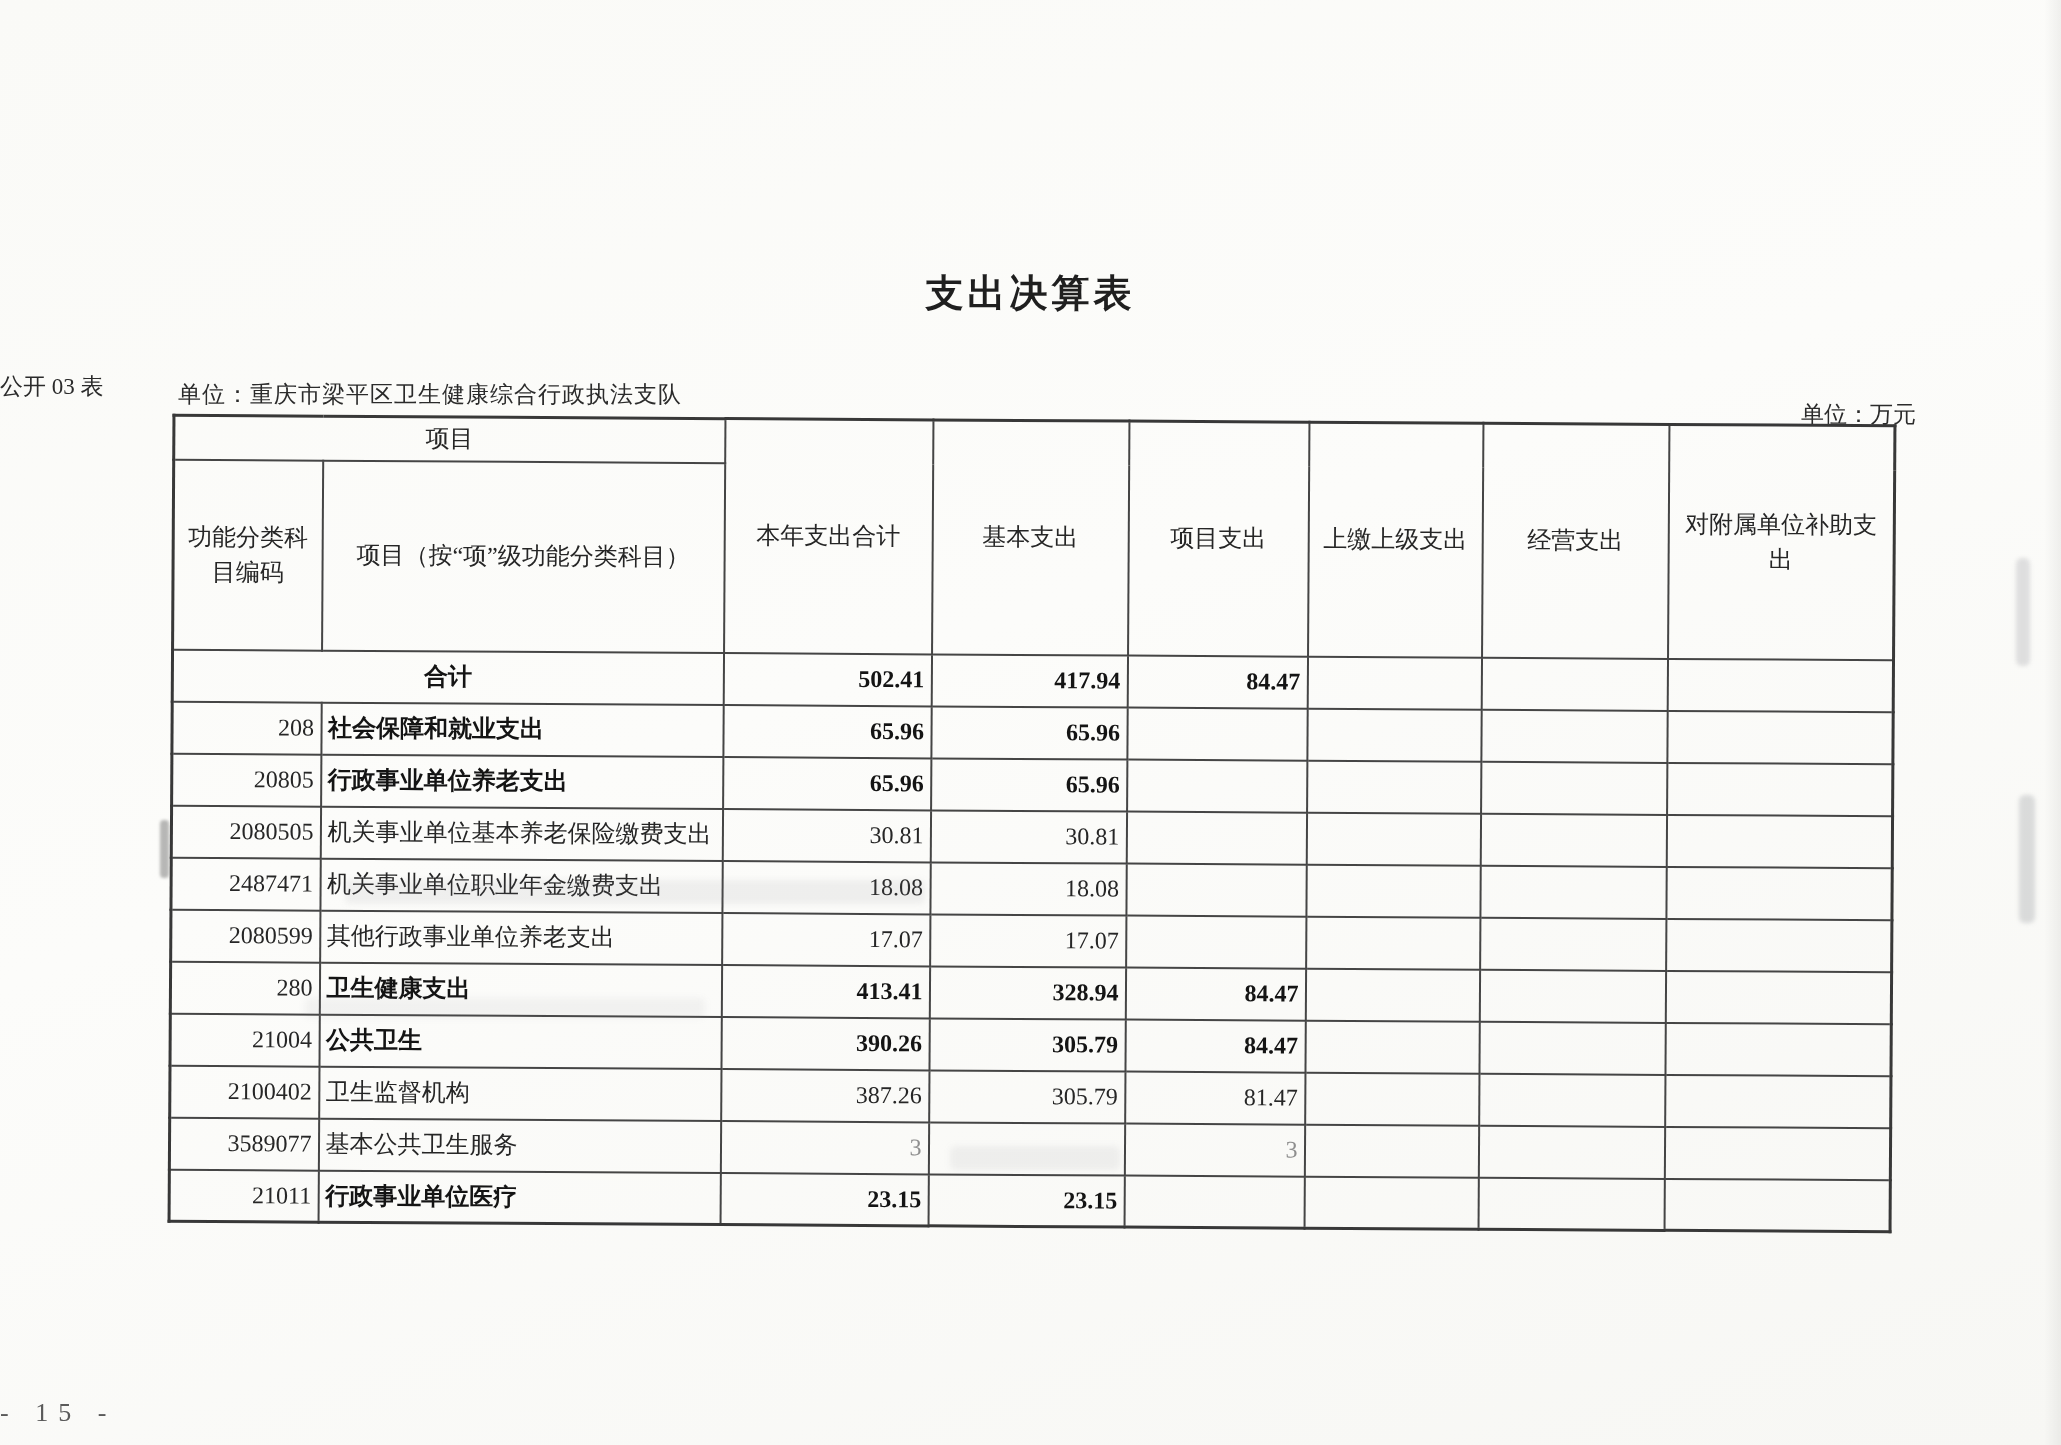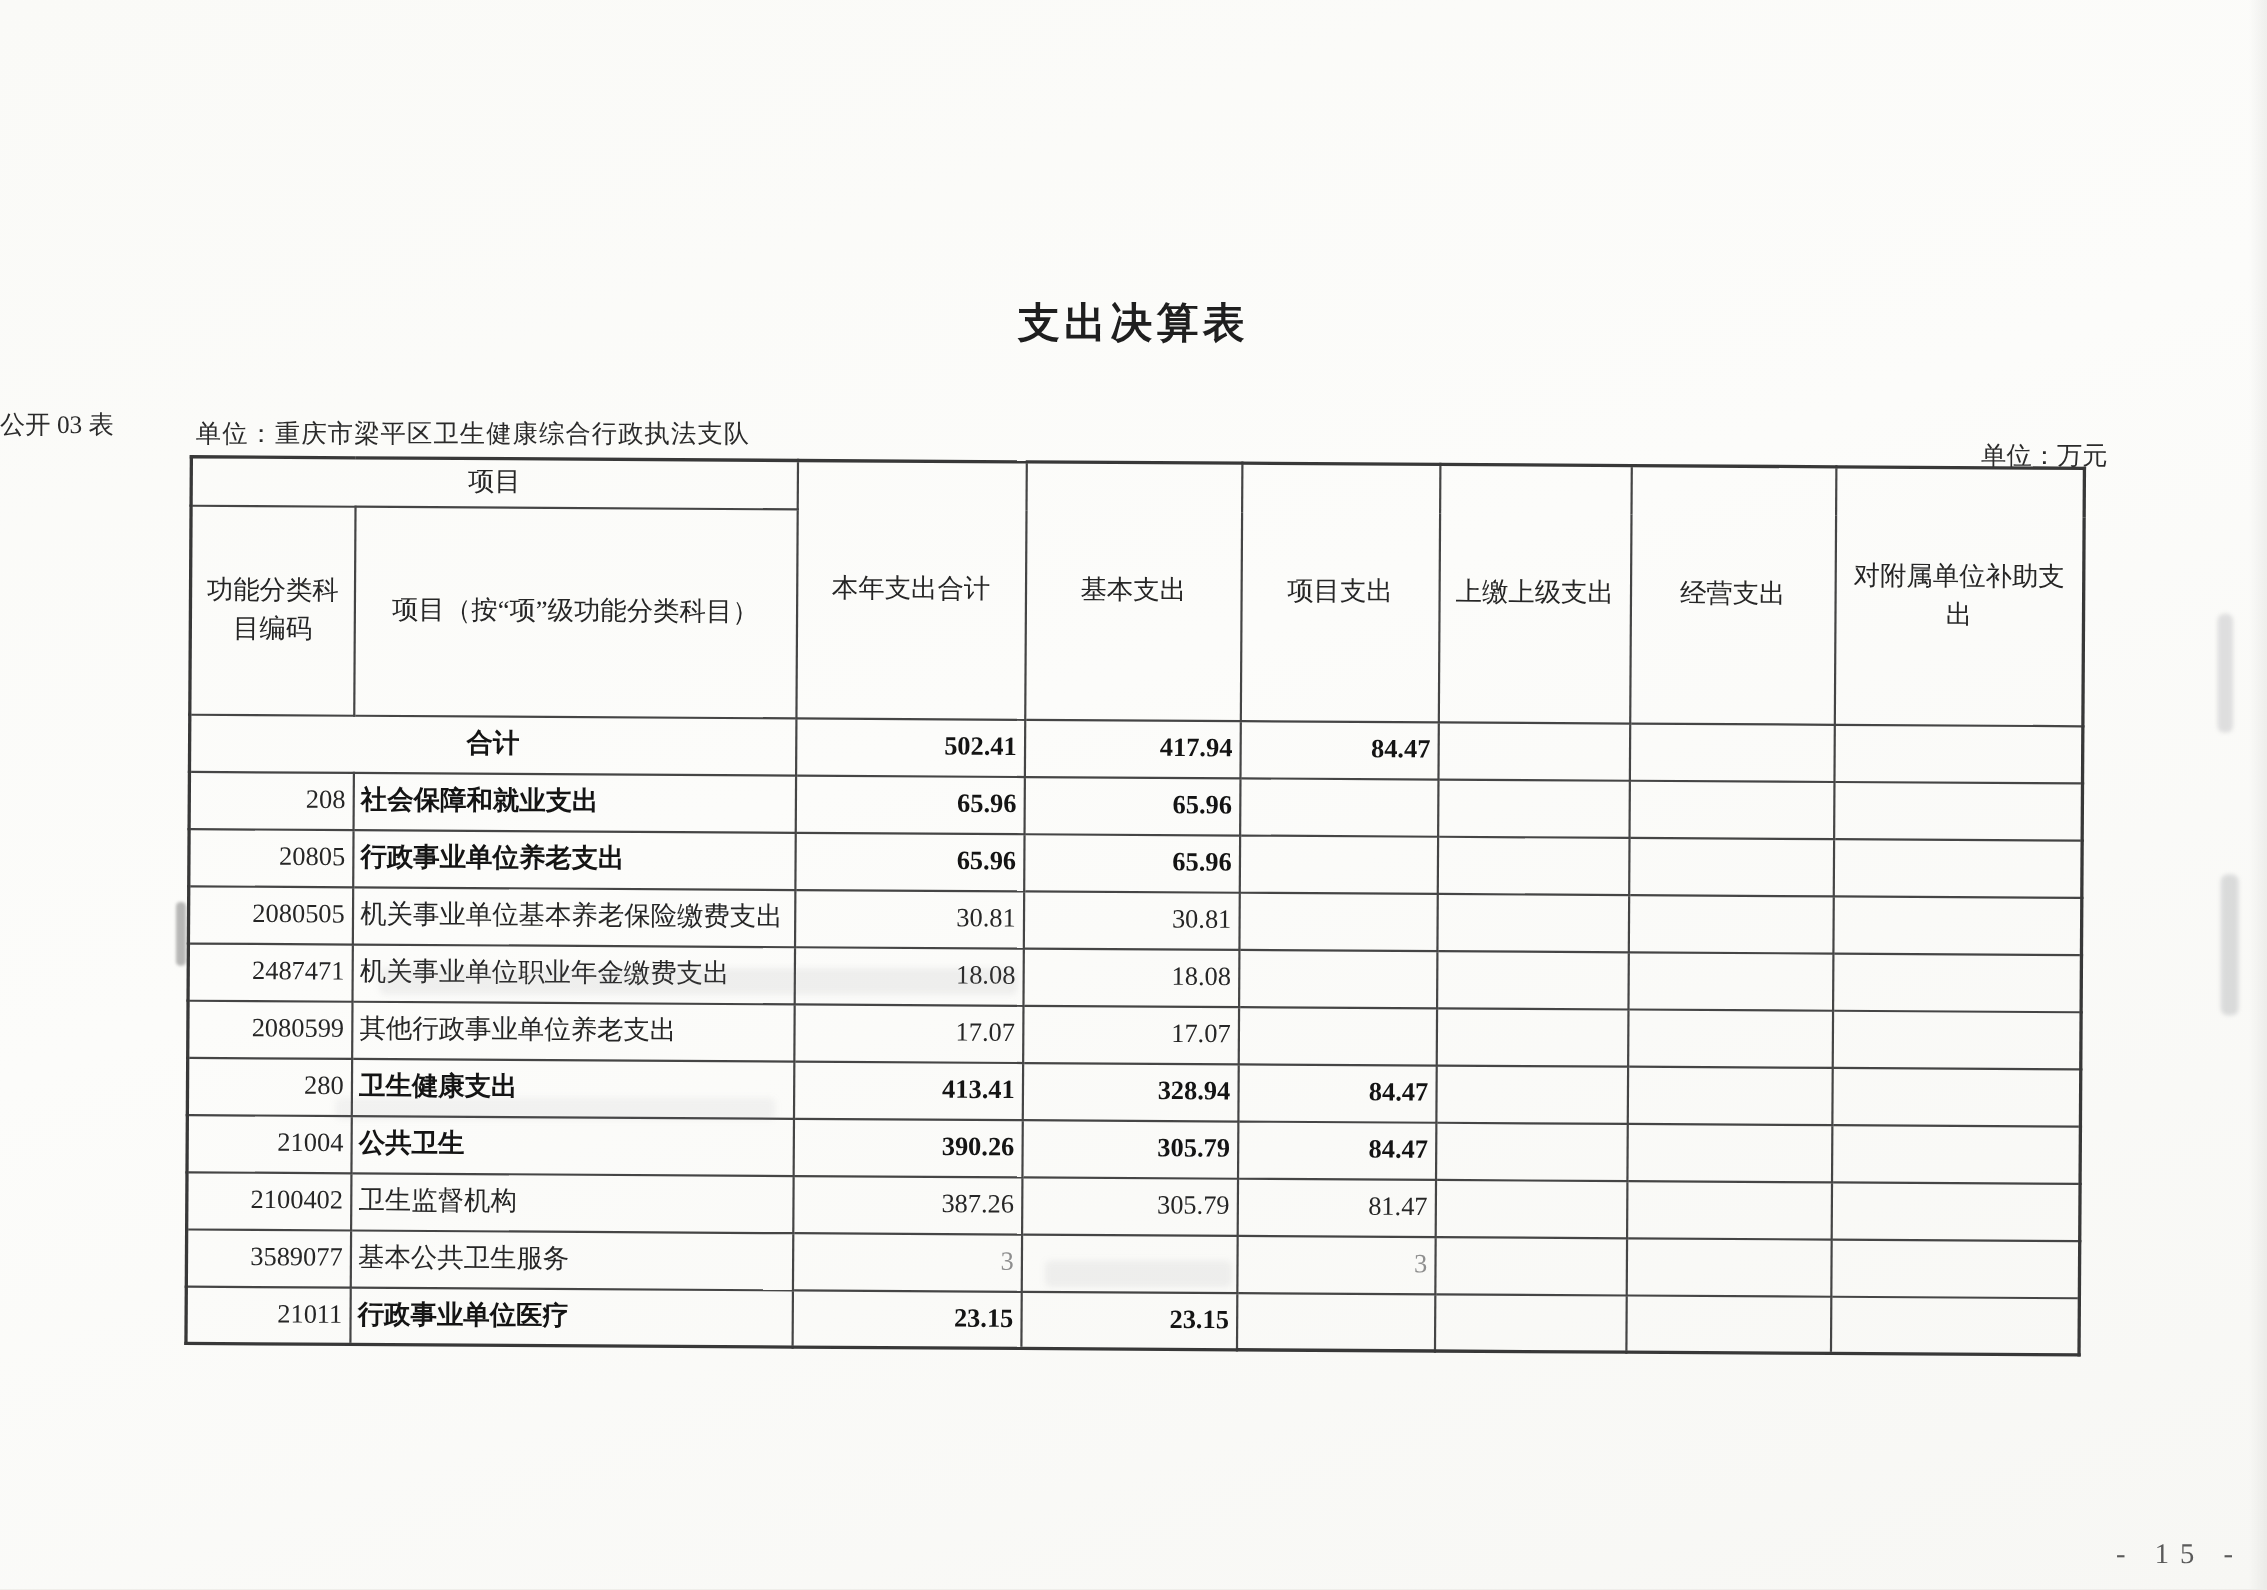--- a/index.html
+++ b/index.html
@@ -67,21 +67,21 @@
     background:rgba(125,125,135,0.10);filter:blur(3px);border-radius:5px;}
   .ghost-b{left:305px;top:998px;width:400px;height:20px;
     background:rgba(125,125,135,0.08);filter:blur(3px);border-radius:5px;}
   .ghost-c{left:950px;top:1146px;width:170px;height:24px;
     background:rgba(125,125,135,0.09);filter:blur(3px);border-radius:5px;}
   .page-edge{left:2044px;top:0;width:17px;height:1445px;
     background:linear-gradient(90deg,rgba(0,0,0,0.00),rgba(0,0,0,0.05));}
   
   .page-number{
     position:absolute;top:1398px;left:0;width:2040px;
-    text-align:right;font-size:26px;color:#5a5a5a;letter-spacing:10px;
+    text-align:left;font-size:26px;color:#5a5a5a;letter-spacing:10px;
     font-family:"Liberation Serif","DejaVu Serif",serif;
   }
 </style>
 </head>
 <body>
 
 <div class="page">
 
   <div class="doc-title">支出决算表</div>
   <div class="form-code">公开 03 表</div>

